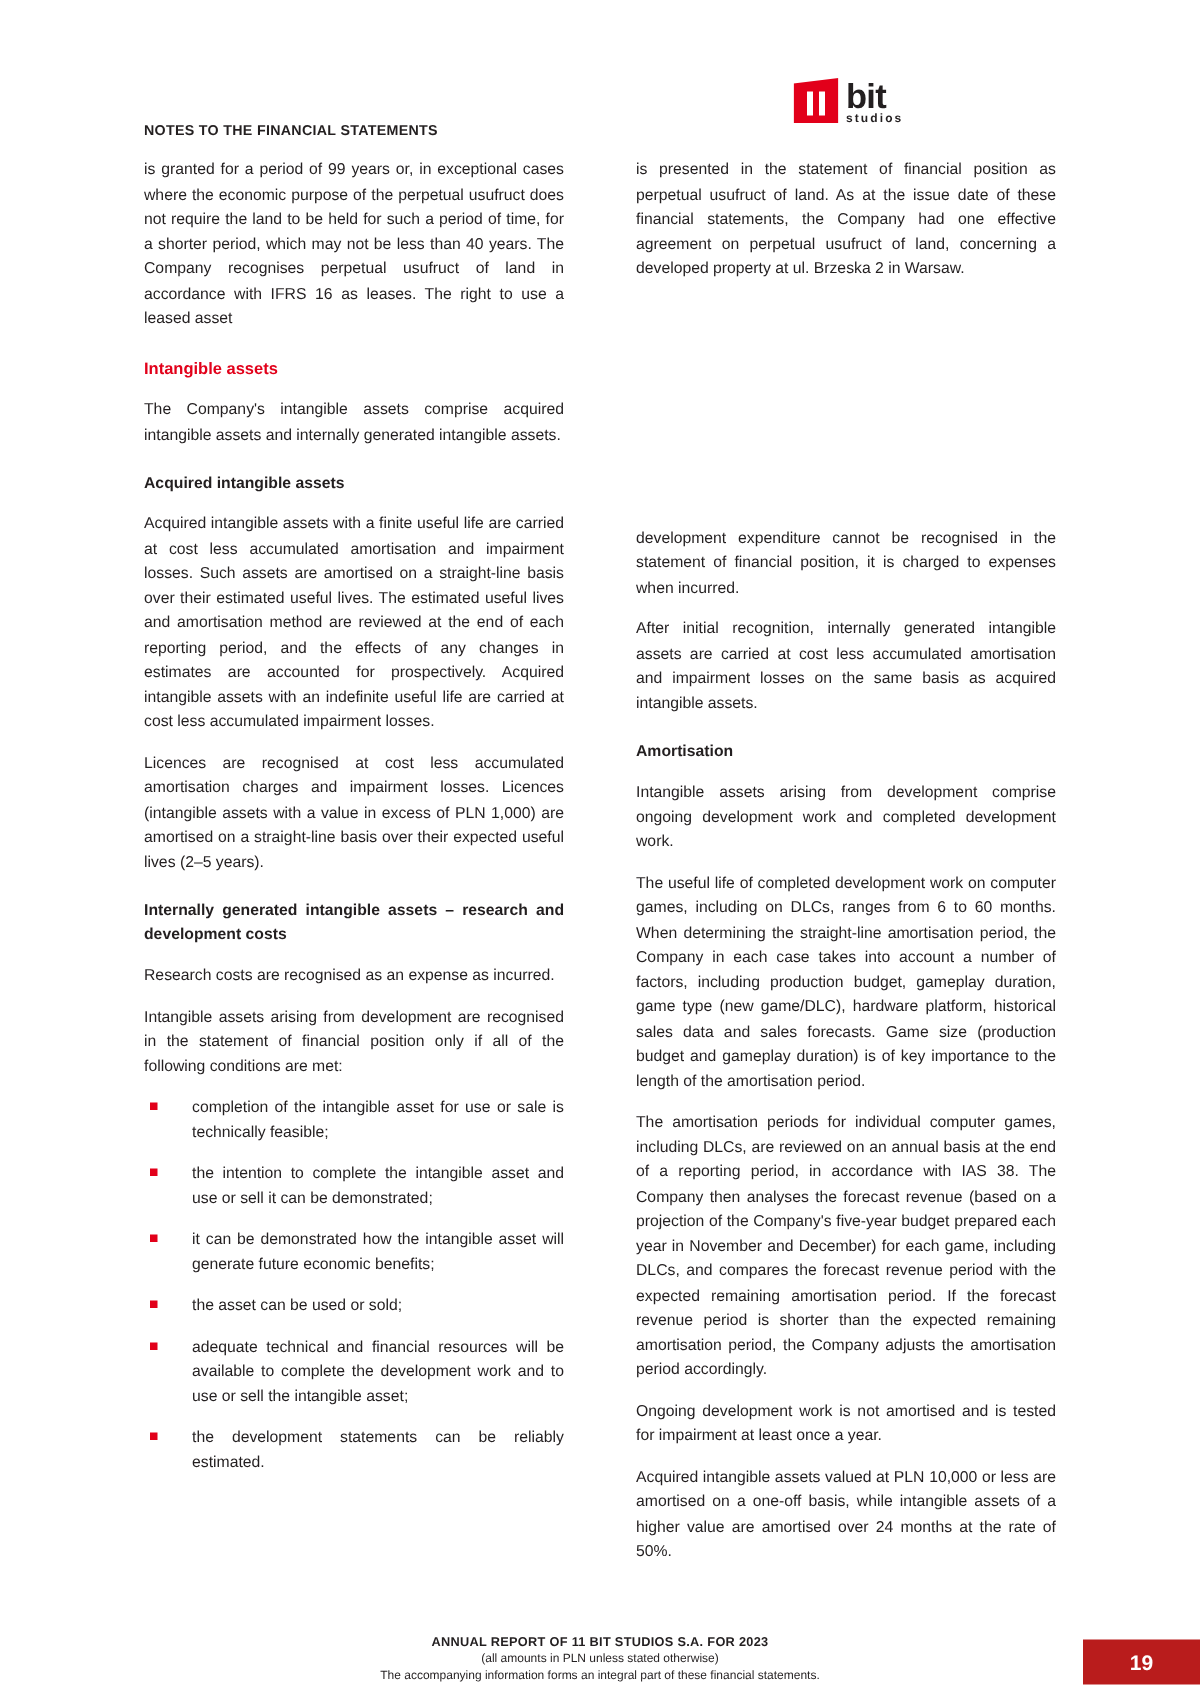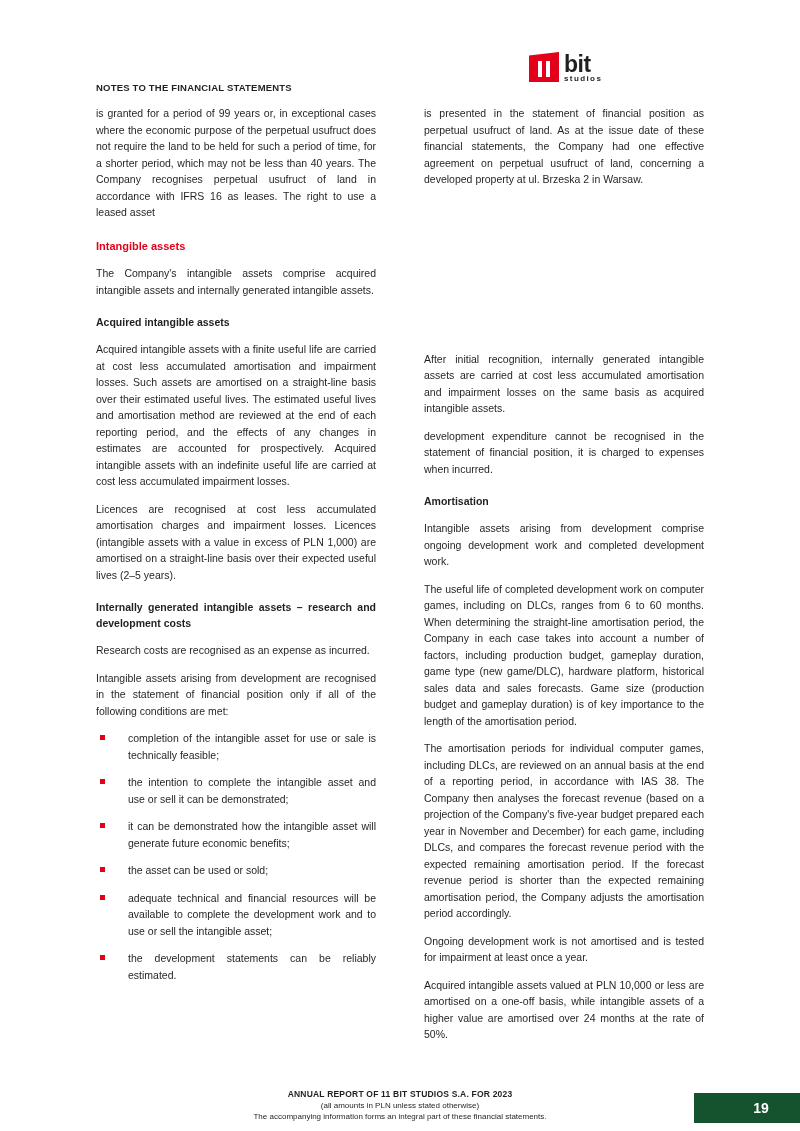--- a/index.html
+++ b/index.html
@@ -160,28 +160,27 @@
   .footer-line3 {
     font-size: 8px;
     color: #231f20;
   }
   .page-number {
     position: absolute;
     right: 0;
     bottom: 20px;
     width: 78px;
     height: 30px;
-    background: #14532d;
+    background: #b91c1c;
     color: #ffffff;
     font-size: 14px;
     font-weight: bold;
     display: flex;
     align-items: center;
     justify-content: center;
-    padding-left: 28px;
   }
 </style>
 </head>
 <body>
 
 <div class="page">
 
   <div class="logo">
     <div class="logo-mark">
       <div class="bar1"></div>
@@ -227,23 +226,23 @@
 
   <div class="col col-right">
     <p class="para">is presented in the statement of financial position as perpetual usufruct of land. As at the issue date of these financial statements, the Company had one effective agreement on perpetual usufruct of land, concerning a developed property at ul. Brzeska 2 in Warsaw.</p>
 
     <div class="spacer-gap"></div>
     <div class="spacer-gap"></div>
     <div class="spacer-gap"></div>
     <div class="spacer-gap"></div>
     <div style="height:24px"></div>
 
+    <p class="para">development expenditure cannot be recognised in the statement of financial position, it is charged to expenses when incurred.</p>
+
     <p class="para">After initial recognition, internally generated intangible assets are carried at cost less accumulated amortisation and impairment losses on the same basis as acquired intangible assets.</p>
-
-    <p class="para">development expenditure cannot be recognised in the statement of financial position, it is charged to expenses when incurred.</p>
 
     <div class="heading-black">Amortisation</div>
 
     <p class="para">Intangible assets arising from development comprise ongoing development work and completed development work.</p>
 
     <p class="para">The useful life of completed development work on computer games, including on DLCs, ranges from 6 to 60 months. When determining the straight-line amortisation period, the Company in each case takes into account a number of factors, including production budget, gameplay duration, game type (new game/DLC), hardware platform, historical sales data and sales forecasts. Game size (production budget and gameplay duration) is of key importance to the length of the amortisation period.</p>
 
     <p class="para">The amortisation periods for individual computer games, including DLCs, are reviewed on an annual basis at the end of a reporting period, in accordance with IAS 38. The Company then analyses the forecast revenue (based on a projection of the Company's five-year budget prepared each year in November and December) for each game, including DLCs, and compares the forecast revenue period with the expected remaining amortisation period. If the forecast revenue period is shorter than the expected remaining amortisation period, the Company adjusts the amortisation period accordingly.</p>
 
     <p class="para">Ongoing development work is not amortised and is tested for impairment at least once a year.</p>

